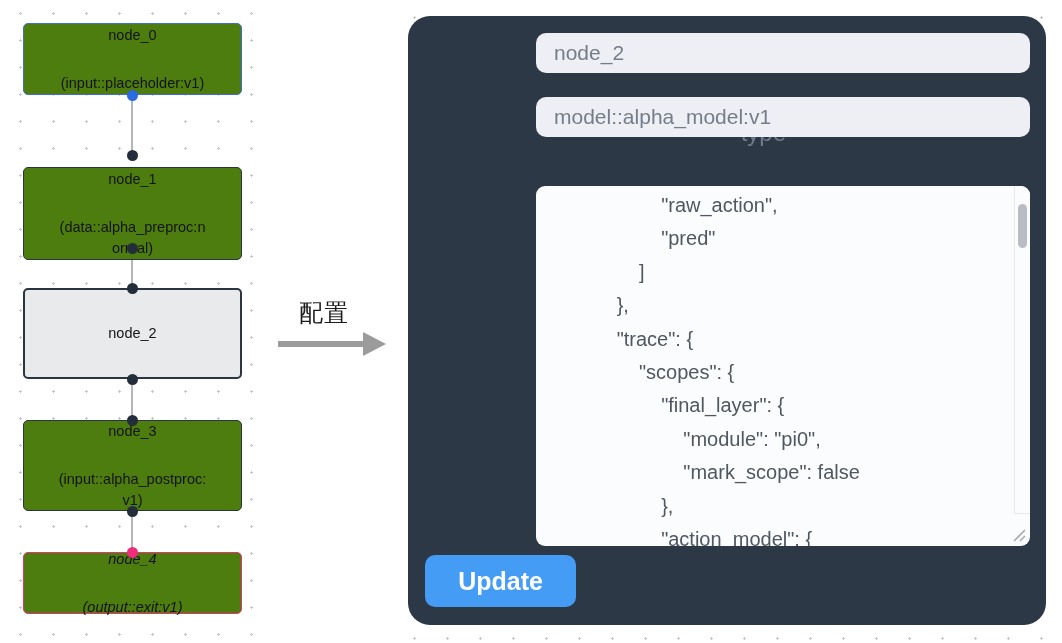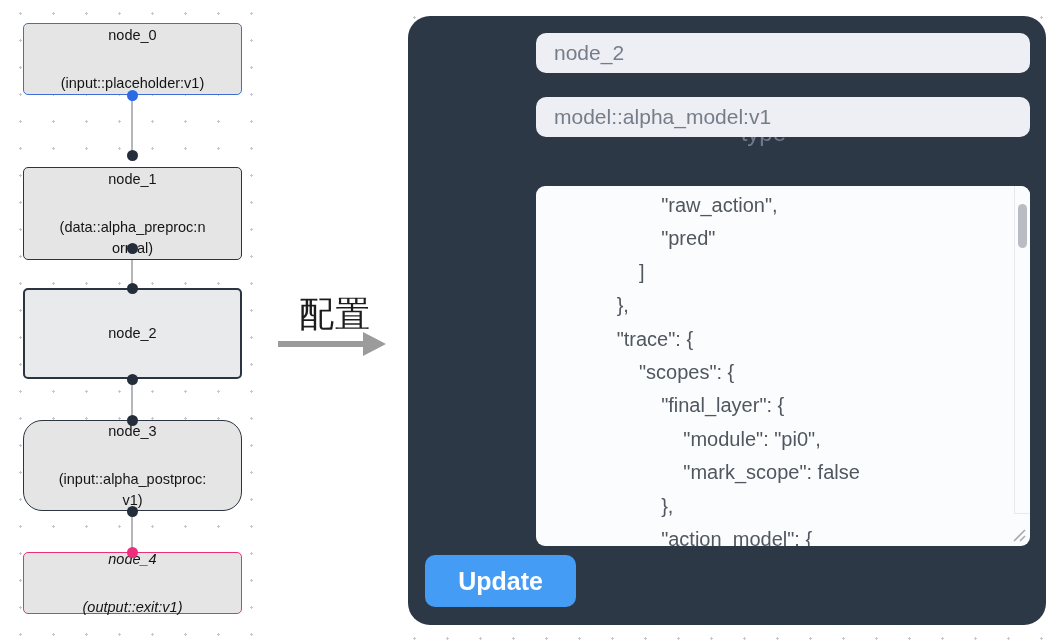--- a/index.html
+++ b/index.html
@@ -8,44 +8,44 @@
   .stage { position: relative; width: 1062px; height: 643px; background: #ffffff; }
 
   
   .dots { position: absolute; top: 0; height: 643px; pointer-events: none;
     background-image: radial-gradient(#c4c7cd 1.3px, transparent 1.5px);
     background-size: 33px 27px; }
   .dots-left  { left: 0;   width: 272px; background-position: 4px 27px; }
   .dots-right { left: 386px; width: 676px; background-position: 12px 4px; }
 
   
-  .node { position: absolute; left: 23px; width: 219px; background: #e5e5e5;
+  .node { position: absolute; left: 23px; width: 219px; background: #4d7c0f;
     border: 1.5px solid #2b3441; border-radius: 5px; display: flex; flex-direction: column;
     justify-content: center; align-items: center; text-align: center;
     font-size: 14.5px; line-height: 20.5px; color: #141414; padding: 2px 14px; z-index: 2; }
   .node .sub { white-space: pre-line; margin-top: 28px; }
   .node-0 { top: 23px;  height: 72px; border-color: #3e6ed3; }
   .node-1 { top: 167px; height: 93px; }
   .node-2 { top: 288px; height: 91px; background: #e9eaec; border-width: 2px; }
-  .node-3 { top: 420px; height: 91px; border-radius: 19px; }
+  .node-3 { top: 420px; height: 91px; }
   .node-4 { top: 552px; height: 62px; border-color: #eb3078; font-style: italic; }
 
   .edge { position: absolute; left: 131px; width: 2px; background: #b4b6b9; z-index: 1; }
   .edge-1 { top: 95px;  height: 60px; }
   .edge-2 { top: 248px; height: 40px; }
   .edge-3 { top: 379px; height: 41px; }
   .edge-4 { top: 511px; height: 41px; }
 
   .port { position: absolute; width: 11px; height: 11px; border-radius: 50%;
     background: #242d3a; left: 126.5px; z-index: 3; }
   .port-blue { background: #2c6ae2; }
   .port-pink { background: #ee2d7d; }
 
   
-  .t-label { position: absolute; left: 299px; top: 291px; font-size: 35px; color: #1c1c1c;
+  .t-label { position: absolute; left: 299px; top: 297px; font-size: 24px; color: #1c1c1c;
     letter-spacing: 1px; z-index: 2; }
   .arrow-shaft { position: absolute; left: 278px; top: 341px; width: 86px; height: 6px;
     background: #9b9b9b; z-index: 2; }
   .arrow-head { position: absolute; left: 363px; top: 332px; width: 0; height: 0;
     border-left: 23px solid #9b9b9b; border-top: 12px solid transparent;
     border-bottom: 12px solid transparent; z-index: 2; }
 
   
   .panel { position: absolute; left: 408px; top: 16px; width: 638px; height: 609px;
     background: #2d3847; border-radius: 22px; overflow: hidden; z-index: 4; }

